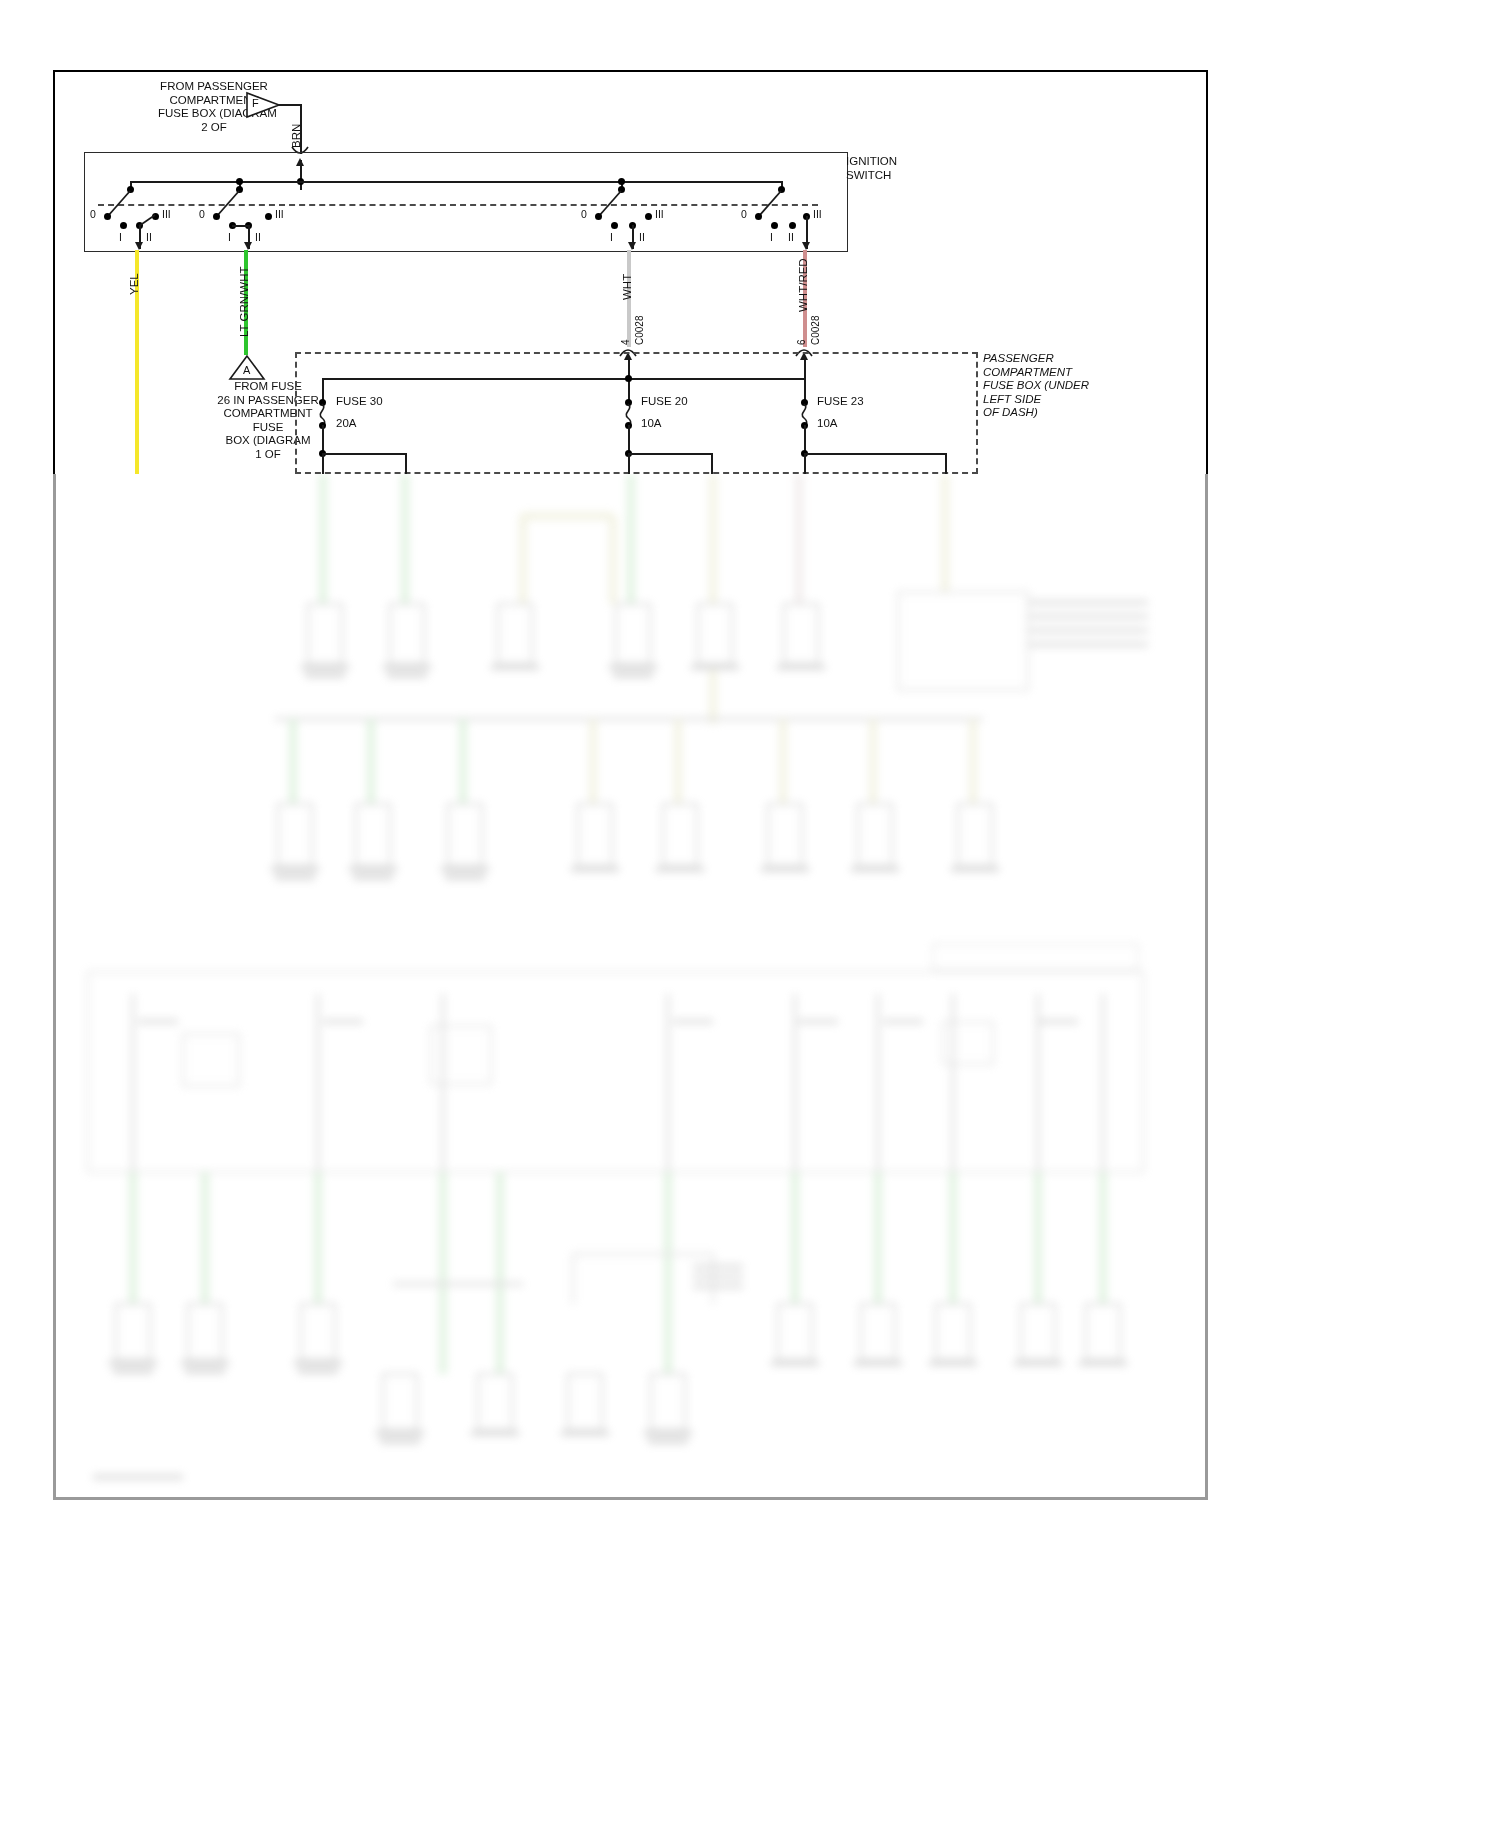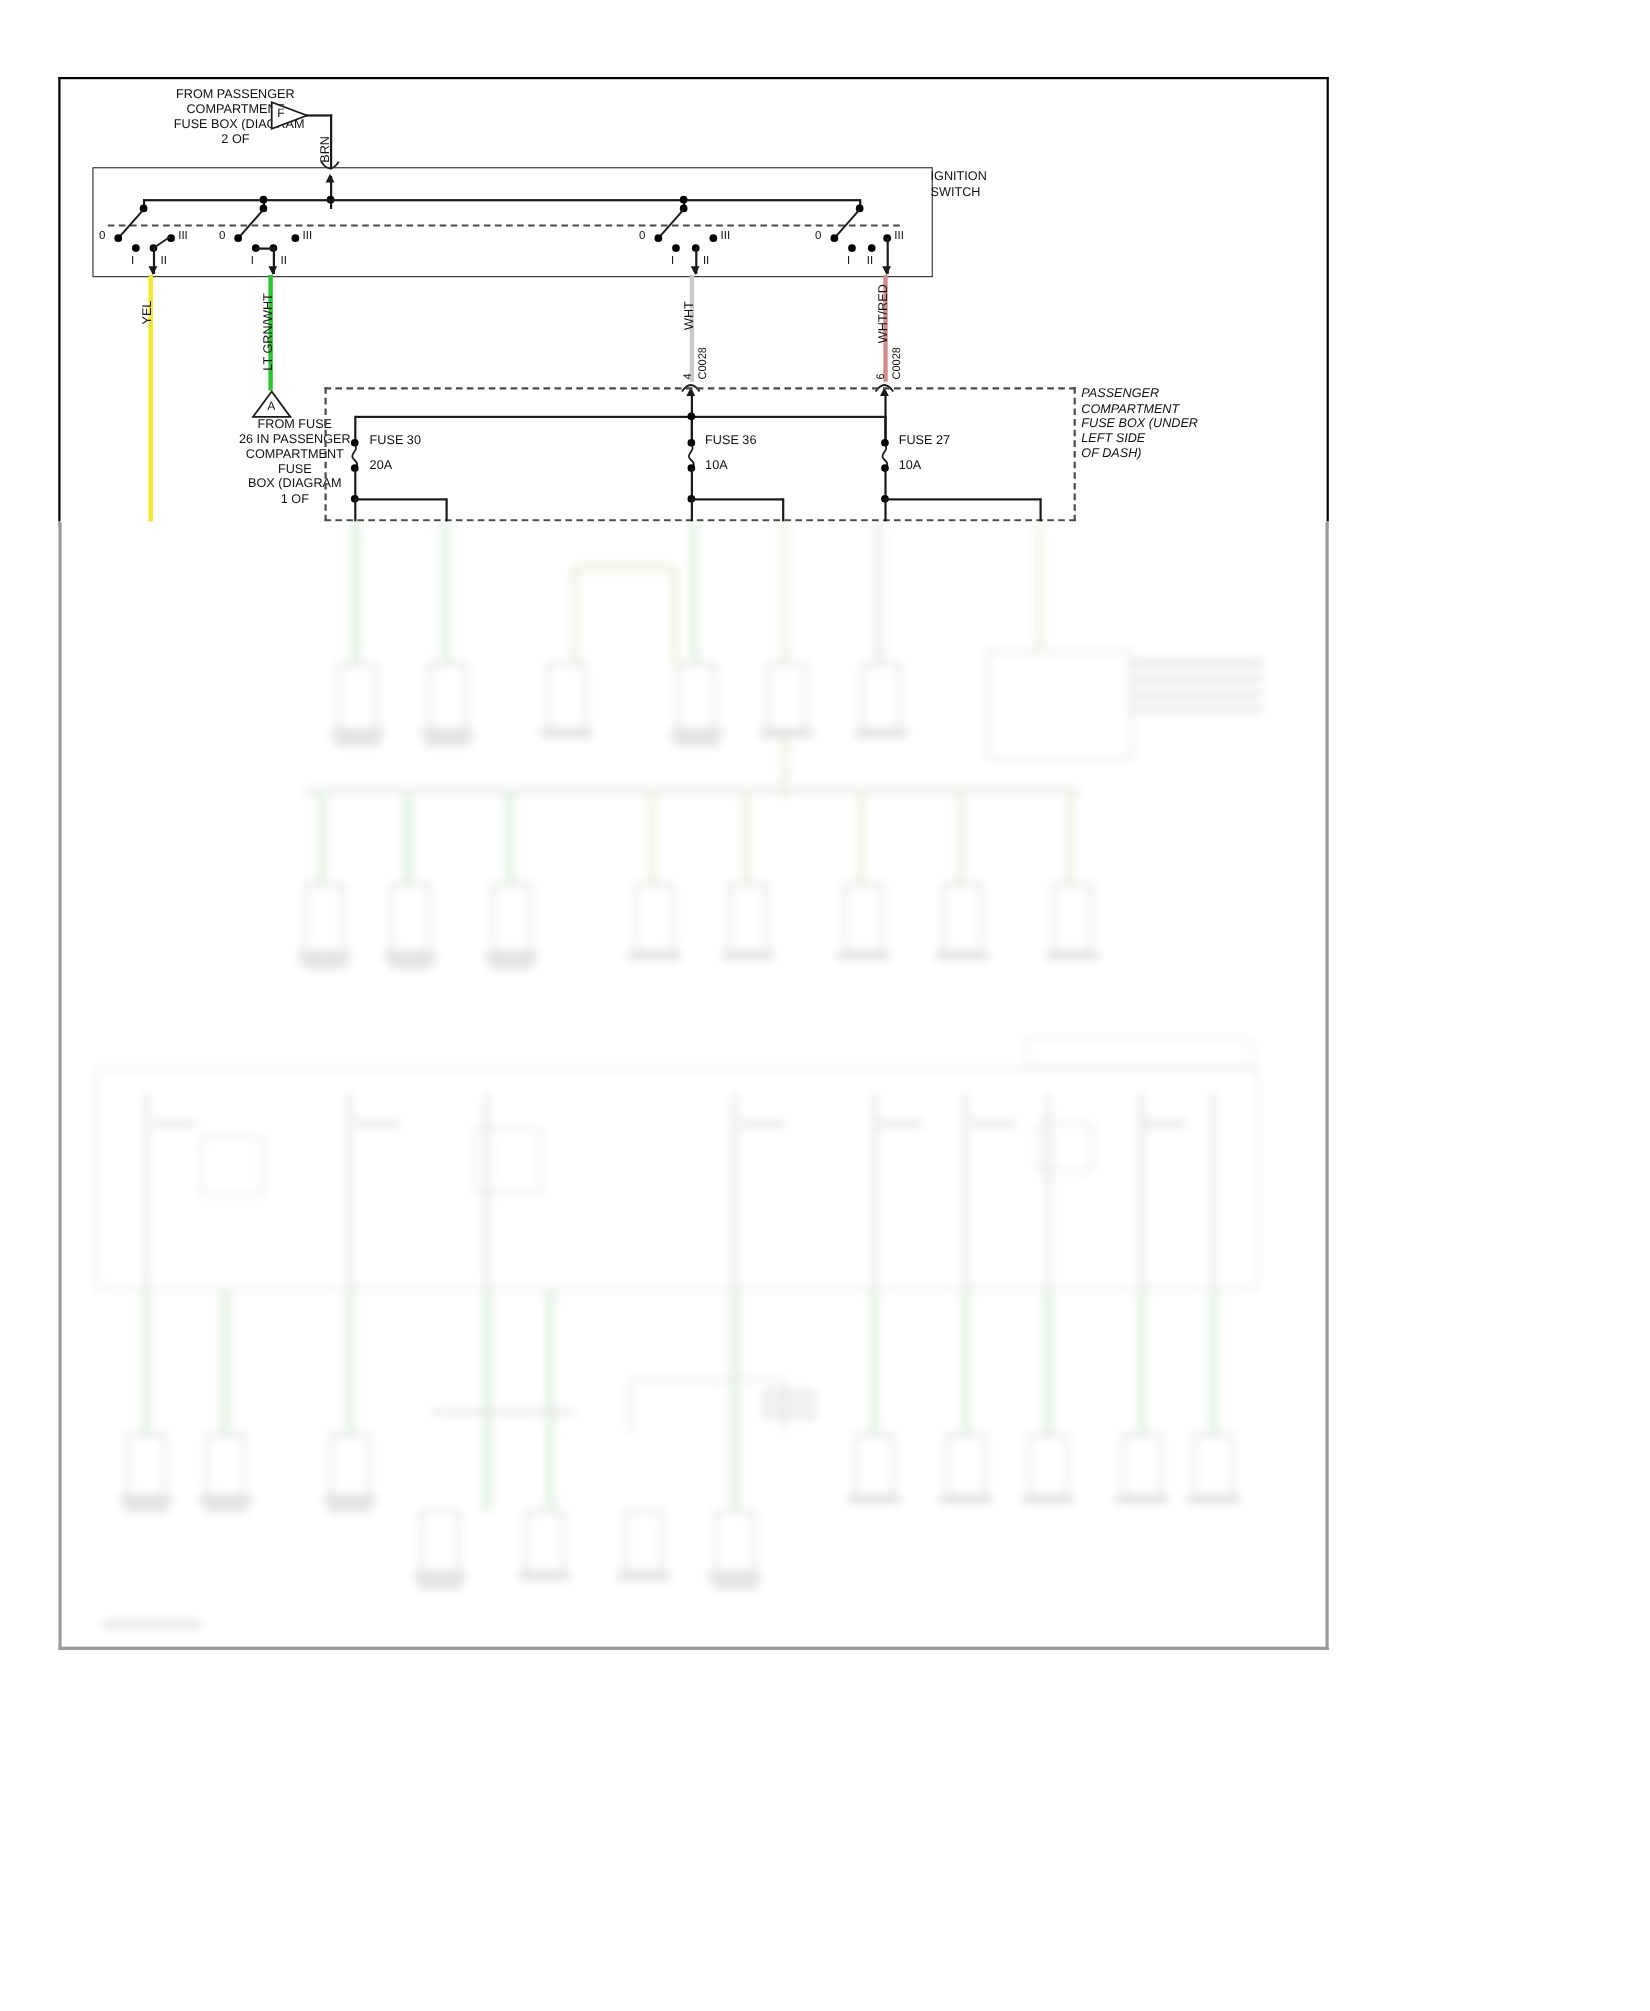--- a/index.html
+++ b/index.html
@@ -305,35 +305,35 @@
   <div class="vline" style="left:322px; top:453px; height:22px;"></div>
   <div class="vline" style="left:405px; top:453px; height:22px;"></div>
 
   <div class="vline" style="left:628px; top:378px; height:25px;"></div>
   <div class="dot" style="left:624.5px; top:374.5px;"></div>
   <div class="dot" style="left:624.5px; top:399px;"></div>
   <svg class="svgov" style="left:620px; top:404px;" width="18" height="22">
     <path d="M8,0 C14,5 2,9 8,14 C14,19 8,22 8,22" fill="none" stroke="#1a1a1a" stroke-width="1.6"></path>
   </svg>
   <div class="dot" style="left:624.5px; top:422px;"></div>
-  <div class="lbl" style="left:641px; top:395px;">FUSE 36</div>
+  <div class="lbl" style="left:641px; top:395px;">FUSE 20</div>
   <div class="lbl" style="left:641px; top:417px;">10A</div>
   <div class="vline" style="left:628px; top:425px; height:30px;"></div>
   <div class="dot" style="left:624.5px; top:450px;"></div>
   <div class="hline" style="left:628px; top:453px; width:84px;"></div>
   <div class="vline" style="left:628px; top:453px; height:22px;"></div>
   <div class="vline" style="left:711px; top:453px; height:22px;"></div>
 
   <div class="vline" style="left:804px; top:378px; height:25px;"></div>
   <div class="dot" style="left:800.5px; top:399px;"></div>
   <svg class="svgov" style="left:796px; top:404px;" width="18" height="22">
     <path d="M8,0 C14,5 2,9 8,14 C14,19 8,22 8,22" fill="none" stroke="#1a1a1a" stroke-width="1.6"></path>
   </svg>
   <div class="dot" style="left:800.5px; top:422px;"></div>
-  <div class="lbl" style="left:817px; top:395px;">FUSE 27</div>
+  <div class="lbl" style="left:817px; top:395px;">FUSE 23</div>
   <div class="lbl" style="left:817px; top:417px;">10A</div>
   <div class="vline" style="left:804px; top:425px; height:30px;"></div>
   <div class="dot" style="left:800.5px; top:450px;"></div>
   <div class="hline" style="left:804px; top:453px; width:142px;"></div>
   <div class="vline" style="left:804px; top:453px; height:22px;"></div>
   <div class="vline" style="left:945px; top:453px; height:22px;"></div>
 
   <div class="faded-region">
     <div class="faded-border-l"></div>
     <div class="faded-border-r"></div>

